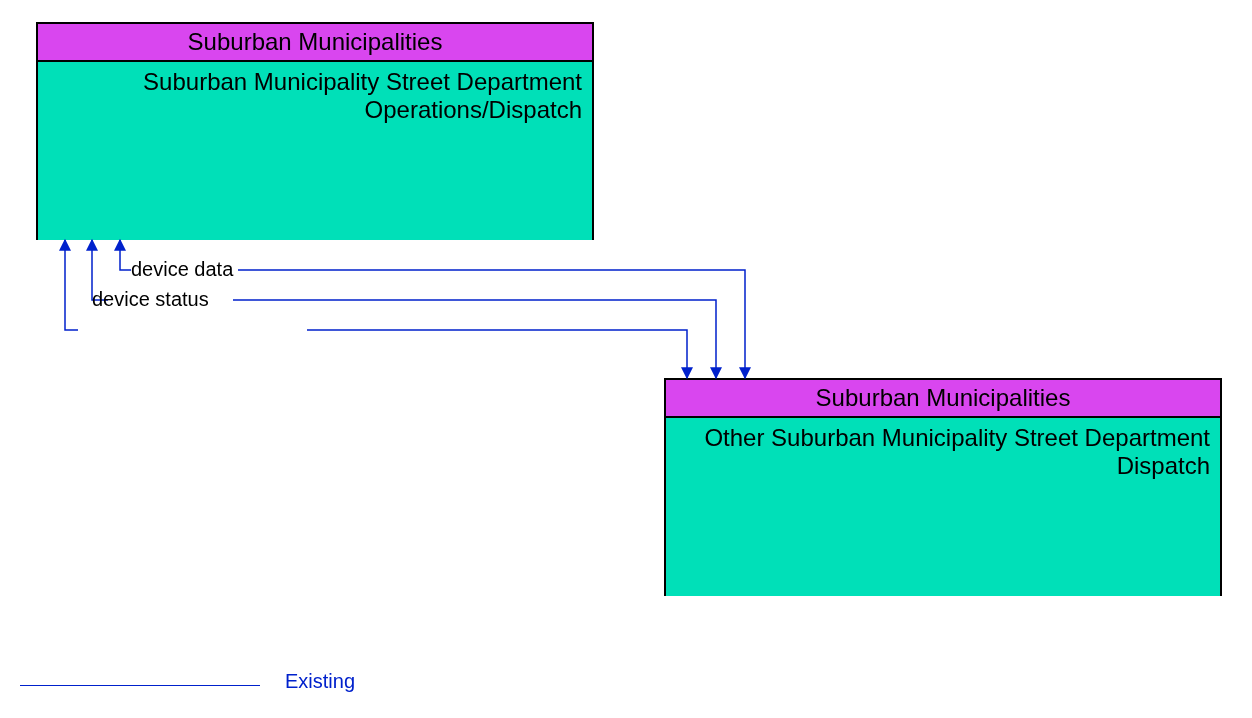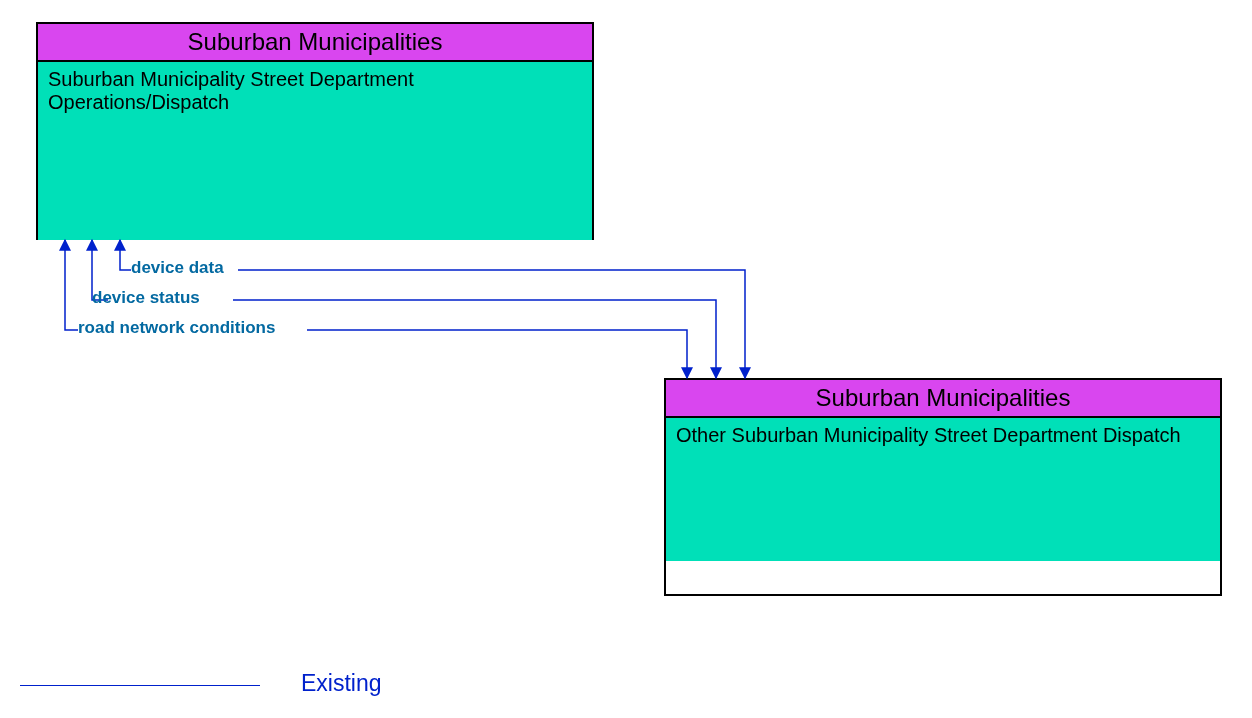--- a/index.html
+++ b/index.html
@@ -23,44 +23,42 @@
   .entity-header {
     background: #d946ef;
     border-bottom: 2px solid #000;
     text-align: center;
     font-size: 24px;
     padding: 4px 6px;
     box-sizing: border-box;
   }
   .entity-body {
     background: #00E0B8;
-    text-align: left;
-    font-size: 20px;
-    padding: 6px 4px 0 10px;
+    text-align: right;
+    font-size: 24px;
+    padding: 6px 10px 0 10px;
     box-sizing: border-box;
     line-height: 1.15;
   }
   .flow-label {
     position: absolute;
-    color: #0369a1;
-    font-size: 17px;
+    color: #000000;
+    font-size: 20px;
     white-space: nowrap;
     text-align: center;
-    font-weight: bold;
   }
   .legend-line {
     position: absolute;
     height: 0;
     border-top: 1.5px solid #0021cc;
   }
   .legend-label {
     position: absolute;
     color: #0021cc;
-    font-size: 23px;
-    margin-left: 16px;
+    font-size: 20px;
   }
   svg.conns {
     position: absolute;
     left: 0;
     top: 0;
     width: 1252px;
     height: 718px;
     pointer-events: none;
   }
 </style>
@@ -69,21 +67,21 @@
 
 <div class="canvas">
 
   <div class="entity-box" style="left:36px; top:22px; width:558px; height:218px;">
     <div class="entity-header">Suburban Municipalities</div>
     <div class="entity-body" style="height:178px;">Suburban Municipality Street Department Operations/Dispatch</div>
   </div>
 
   <div class="entity-box" style="left:664px; top:378px; width:558px; height:218px;">
     <div class="entity-header">Suburban Municipalities</div>
-    <div class="entity-body" style="height:143px;">Other Suburban Municipality Street Department Dispatch</div>
+    <div class="entity-body" style="height:178px;">Other Suburban Municipality Street Department Dispatch</div>
   </div>
 
   <svg class="conns">
     <defs>
       <marker id="arrow" viewBox="0 0 10 10" refX="9" refY="5" markerWidth="8" markerHeight="8" orient="auto-start-reverse">
         <path d="M 0 0 L 10 5 L 0 10 z" fill="#0021cc"></path>
       </marker>
     </defs>
 
     <polyline points="120,240 120,270 131,270" fill="none" stroke="#0021cc" stroke-width="1.5" marker-start="url(#arrow)"></polyline>
@@ -93,18 +91,17 @@
     <polyline points="233,300 716,300 716,378" fill="none" stroke="#0021cc" stroke-width="1.5" marker-end="url(#arrow)"></polyline>
 
     <polyline points="65,240 65,330 78,330" fill="none" stroke="#0021cc" stroke-width="1.5" marker-start="url(#arrow)"></polyline>
     <polyline points="307,330 687,330 687,378" fill="none" stroke="#0021cc" stroke-width="1.5" marker-end="url(#arrow)"></polyline>
   </svg>
 
   <div class="flow-label" style="left:131px; top:258px;">device data</div>
 
   <div class="flow-label" style="left:92px; top:288px;">device status</div>
 
-  <div class="flow-label" style="left:78px; top:318px;">road network conditions</div>
 
   <div class="legend-line" style="left:20px; top:685px; width:240px;"></div>
   <div class="legend-label" style="left:285px; top:670px;">Existing</div>
 
 </div>
 
 </body></html>

